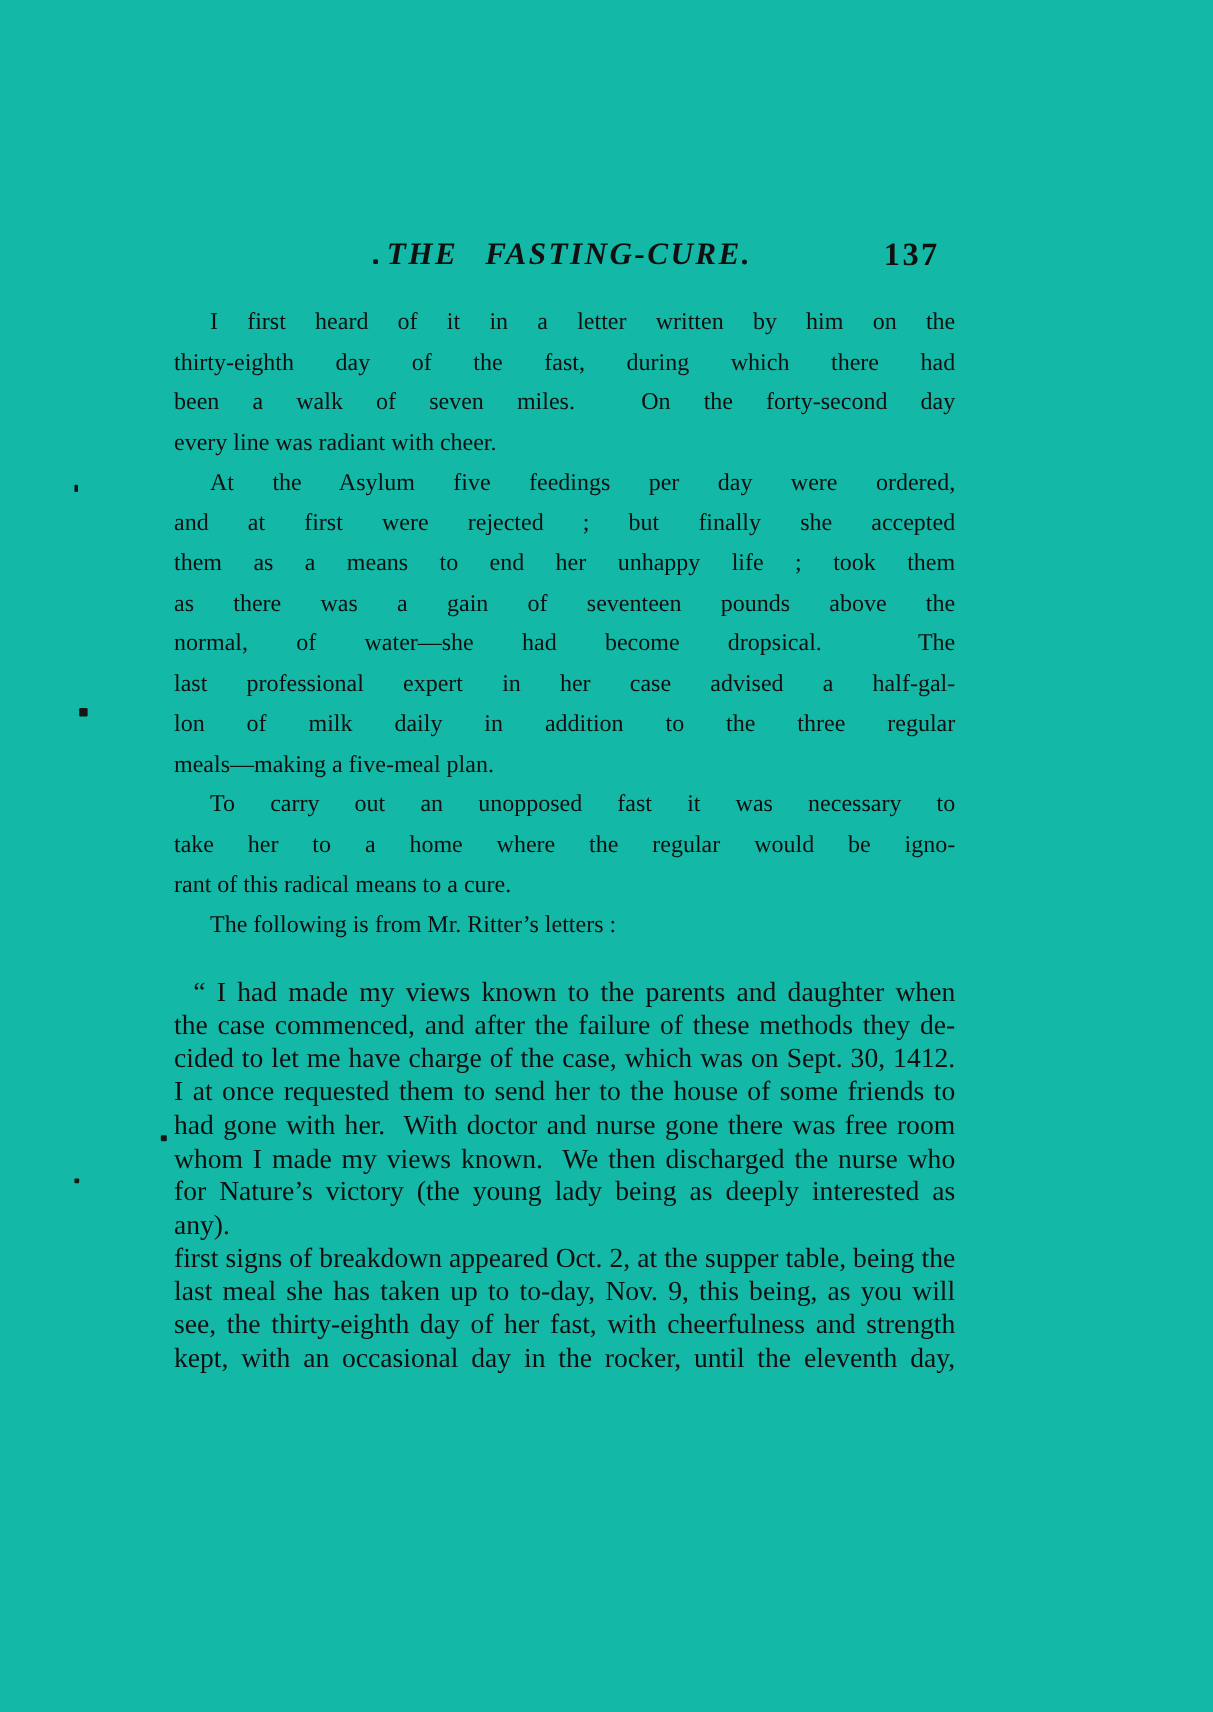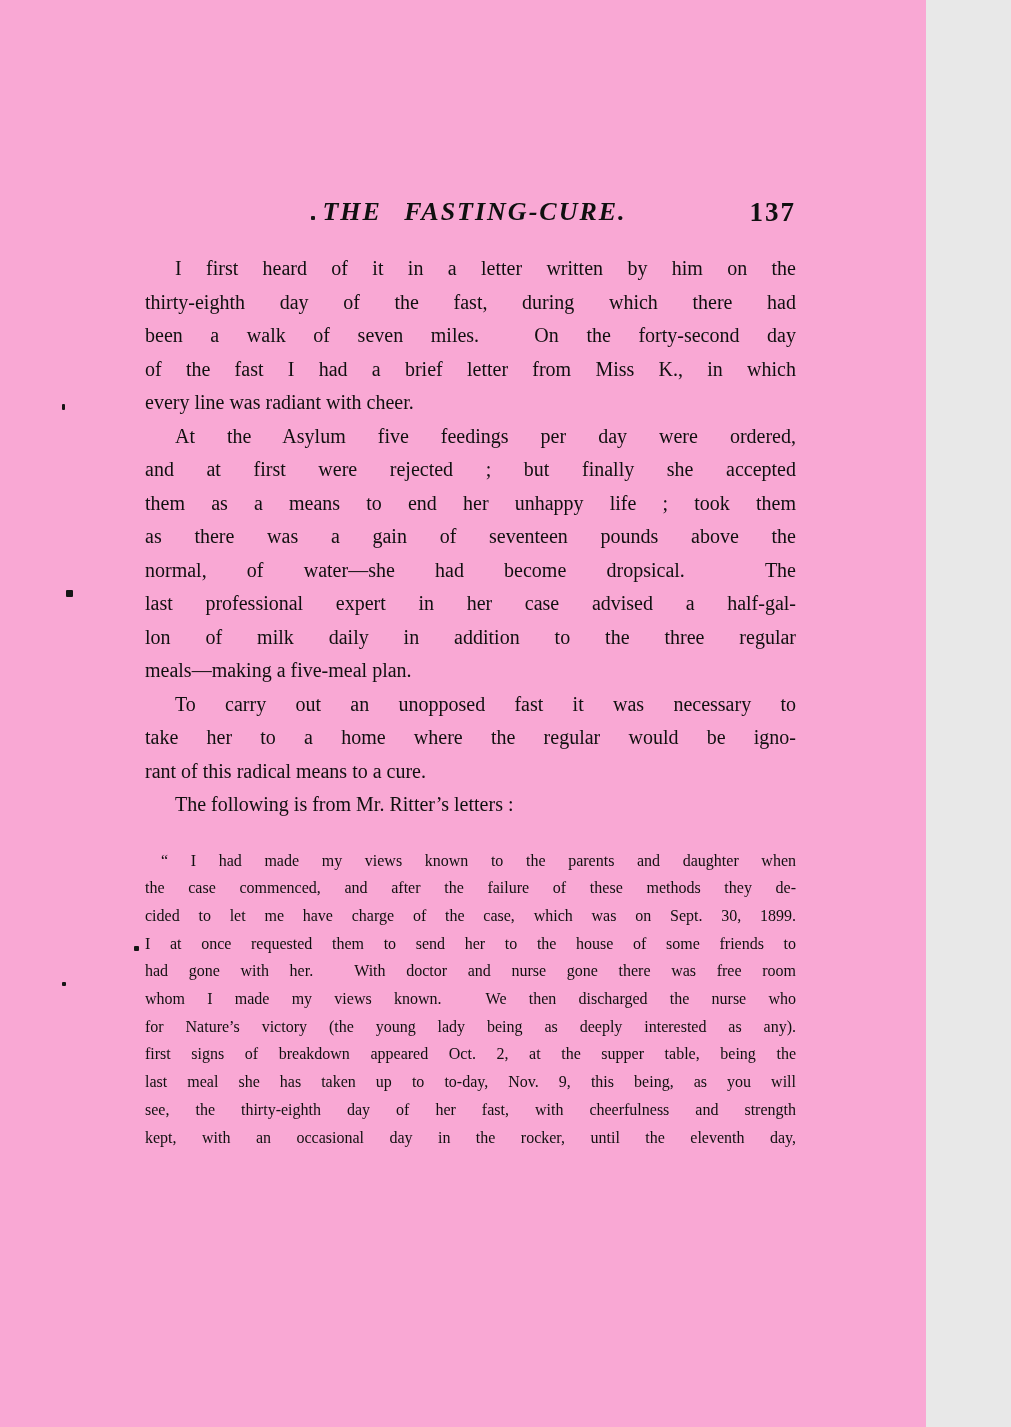--- a/index.html
+++ b/index.html
@@ -1,20 +1,20 @@
 <!DOCTYPE html>
 <html><head>
 <meta charset="utf-8">
 <style>
   html, body { margin: 0; padding: 0; background: #e8e8e8; }
   .page {
     position: relative;
-    width: 926px;
+    width: 1011px;
     height: 1427px;
-    background: #f9a8d4;
+    background: #14b8a6;
     overflow: hidden;
     font-family: "Liberation Serif", serif;
     color: #101010;
   }
   .textblock {
     position: absolute;
     left: 145px;
     top: 197px;
     width: 651px;
   }
@@ -28,21 +28,21 @@
     text-align: center;
     font-style: italic;
     font-weight: 700;
     font-size: 26px;
     letter-spacing: 2px;
     word-spacing: 14px;
     padding-left: 8px;
   }
   .head-pagenum {
     position: absolute;
-    right: 0;
+    right: 13px;
     top: 0;
     font-weight: 700;
     font-size: 27px;
     letter-spacing: 2px;
     font-style: normal;
   }
   .body-text { margin-top: 25px; }
   .line {
     text-align: justify;
     white-space: normal;
@@ -51,21 +51,21 @@
     text-align-last: justify;
     -moz-text-align-last: justify;
   }
   .body-line {
     font-size: 20px;
     line-height: 33.5px;
   }
   .indent { text-indent: 30px; }
   .quote-block { margin-top: 25px; }
   .quote-line {
-    font-size: 16px;
+    font-size: 23px;
     line-height: 27.7px;
   }
   .quote-indent { text-indent: 16px; }
   .speck {
     position: absolute;
     background: #161616;
     border-radius: 1px;
   }
 </style>
 </head>
@@ -77,21 +77,20 @@
     <div class="running-head">
       <span class="head-title">THE FASTING-CURE.</span>
       <span class="head-pagenum">137</span>
     </div>
 
     <div class="body-text">
         <div>
           <div class="line body-line indent just">I first heard of it in a letter written by him on the</div>
           <div class="line body-line just">thirty-eighth day of the fast, during which there had</div>
           <div class="line body-line just">been a walk of seven miles.&nbsp; On the forty-second day</div>
-          <div class="line body-line just">of the fast I had a brief letter from Miss K., in which</div>
           <div class="line body-line">every line was radiant with cheer.</div>
         </div>
         <div>
           <div class="line body-line indent just">At the Asylum five feedings per day were ordered,</div>
           <div class="line body-line just">and at first were rejected ; but finally she accepted</div>
           <div class="line body-line just">them as a means to end her unhappy life ; took them</div>
           <div class="line body-line just">as there was a gain of seventeen pounds above the</div>
           <div class="line body-line just">normal, of water—she had become dropsical.&nbsp; The</div>
           <div class="line body-line just">last professional expert in her case advised a half-gal-</div>
           <div class="line body-line just">lon of milk daily in addition to the three regular</div>
@@ -103,21 +102,21 @@
           <div class="line body-line">rant of this radical means to a cure.</div>
         </div>
         <div>
           <div class="line body-line indent">The following is from Mr. Ritter’s letters :</div>
         </div>
       </div>
 
     <div class="quote-block">
         <div class="line quote-line just quote-indent">“ I had made my views known to the parents and daughter when</div>
         <div class="line quote-line just">the case commenced, and after the failure of these methods they de-</div>
-        <div class="line quote-line just">cided to let me have charge of the case, which was on Sept. 30, 1899.</div>
+        <div class="line quote-line just">cided to let me have charge of the case, which was on Sept. 30, 1412.</div>
         <div class="line quote-line just">I at once requested them to send her to the house of some friends to</div>
         <div class="line quote-line just">had gone with her.&nbsp; With doctor and nurse gone there was free room</div>
         <div class="line quote-line just">whom I made my views known.&nbsp; We then discharged the nurse who</div>
         <div class="line quote-line just">for Nature’s victory (the young lady being as deeply interested as any).</div>
         <div class="line quote-line just">first signs of breakdown appeared Oct. 2, at the supper table, being the</div>
         <div class="line quote-line just">last meal she has taken up to to-day, Nov. 9, this being, as you will</div>
         <div class="line quote-line just">see, the thirty-eighth day of her fast, with cheerfulness and strength</div>
         <div class="line quote-line just">kept, with an occasional day in the rocker, until the eleventh day,</div>
       </div>
 

